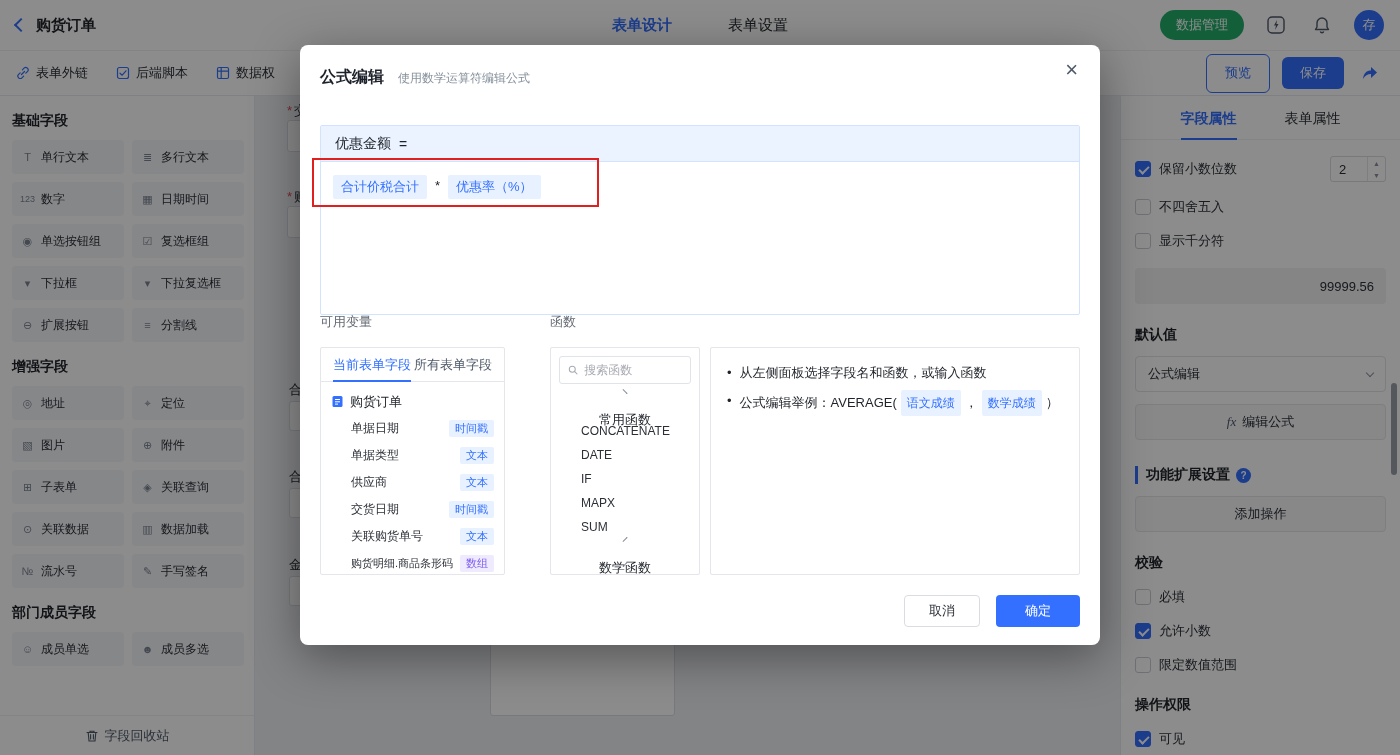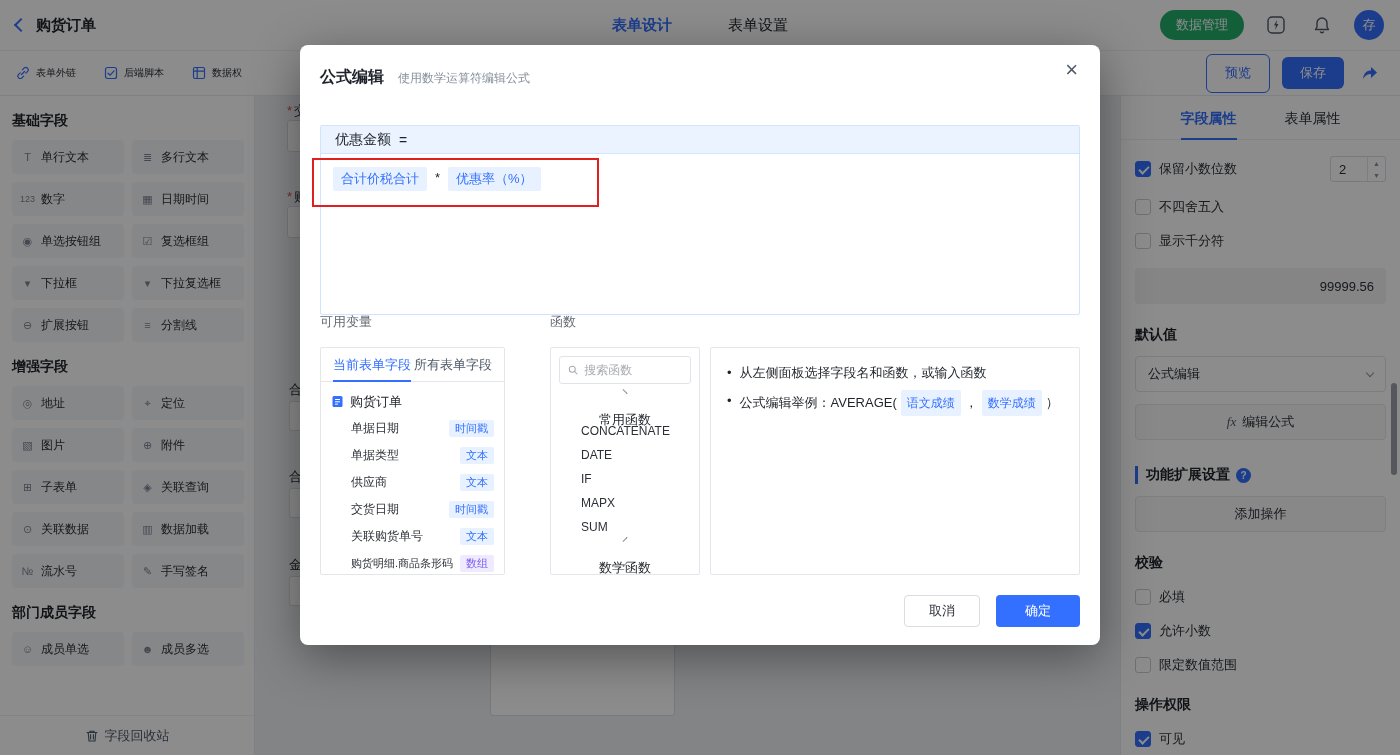--- a/index.html
+++ b/index.html
@@ -15,21 +15,21 @@
   .tb-tabs { position:absolute; left:50%; transform:translateX(-50%); display:flex; gap:56px; }
   .ttab { font-size:15px; color:#1f2329; cursor:pointer; }
   .ttab.active { color:var(--primary); font-weight:bold; }
   .tb-right { margin-left:auto; display:flex; align-items:center; gap:18px; }
   .btn-green { background:var(--green); color:#fff; border:none; border-radius:16px; height:30px; padding:0 16px; font-size:13px; cursor:pointer; }
   .icon-btn { width:28px; height:28px; display:flex; align-items:center; justify-content:center; cursor:pointer; }
   .avatar { width:30px; height:30px; border-radius:50%; background:var(--primary); color:#fff; font-size:13px; display:flex; align-items:center; justify-content:center; cursor:pointer; }
 
   
   .toolbar { position:absolute; top:50px; left:0; right:0; height:46px; background:#fff; border-top:1px solid #f0f1f3; border-bottom:1px solid #e8eaee; display:flex; align-items:center; padding:0 16px; z-index:2; }
-  .tool-item { display:flex; align-items:center; gap:6px; font-size:10px; color:#2b2f36; margin-right:28px; cursor:pointer; }
+  .tool-item { display:flex; align-items:center; gap:6px; font-size:13px; color:#2b2f36; margin-right:28px; cursor:pointer; }
   .toolbar-right { margin-left:auto; display:flex; align-items:center; gap:12px; }
   .btn-preview { height:39px; padding:0 18px; border:1px solid var(--primary); color:var(--primary); background:#fff; border-radius:6px; font-size:13px; cursor:pointer; }
   .btn-save { height:32px; padding:0 18px; border:none; color:#fff; background:var(--primary); border-radius:6px; font-size:13px; cursor:pointer; }
 
   
   .sidebar { position:absolute; top:96px; left:0; bottom:0; width:255px; background:#fff; border-right:1px solid #e8eaee; overflow:hidden; z-index:1; }
   .section-title { font-size:14px; font-weight:bold; color:#1f2329; margin:16px 0 10px 12px; }
   .fgrid { display:grid; grid-template-columns:112px 112px; gap:8px; padding:0 12px; }
   .fitem { height:34px; background:#f4f6f9; border-radius:4px; display:flex; align-items:center; gap:6px; padding:0 8px; font-size:12px; color:#2b2f36; cursor:grab; }
   .ficon { color:#7d8694; font-size:11px; min-width:15px; text-align:center; flex:none; }
@@ -70,21 +70,21 @@
   .scroll-thumb { position:absolute; right:3px; top:383px; width:6px; height:92px; background:#9aa0aa; border-radius:3px; z-index:3; }
 
   
   .overlay { position:absolute; inset:0; background:rgba(0,0,0,0.45); z-index:40; }
   .modal { position:absolute; left:300px; top:45px; width:800px; height:600px; background:#fff; border-radius:8px; z-index:50; box-shadow:0 12px 48px rgba(0,0,0,0.4); }
   .m-head { position:absolute; left:20px; top:22px; display:flex; align-items:baseline; gap:14px; }
   .m-title { font-size:16px; font-weight:bold; color:#1d2129; }
   .m-sub { font-size:12px; color:#86909c; }
   .m-close { position:absolute; right:22px; top:14px; font-size:22px; color:#4e5969; cursor:pointer; line-height:1; }
   .f-box { position:absolute; left:20px; top:80px; width:760px; height:190px; border:1px solid #d2e3ff; border-radius:2px; overflow:hidden; }
-  .f-head { height:28px; background:#eaf3ff; border-bottom:1px solid #d2e3ff; display:flex; align-items:center; padding:0 14px; gap:8px; font-size:14px; color:#1f2329; }
+  .f-head { height:36px; background:#eaf3ff; border-bottom:1px solid #d2e3ff; display:flex; align-items:center; padding:0 14px; gap:8px; font-size:14px; color:#1f2329; }
   .f-body { padding:13px 12px; display:flex; gap:8px; align-items:flex-start; }
   .token { background:#e8f1ff; color:var(--primary); font-size:13px; padding:3px 8px; border-radius:2px; cursor:pointer; white-space:nowrap; }
   .f-op { font-size:13px; color:#1f2329; padding-top:3px; }
   .annotation { position:absolute; left:12px; top:113px; width:287px; height:49px; border:2px solid var(--annotation); z-index:5; pointer-events:none; }
   .col-label { position:absolute; top:268px; font-size:13px; color:#646a73; }
   .var-label { left:20px; } .fn-label { left:250px; }
   .mbox { position:absolute; top:302px; height:228px; border:1px solid #e5e6eb; border-radius:2px; background:#fff; overflow:hidden; }
   .vars-box { left:20px; width:185px; }
   .vars-tabs { height:34px; border-bottom:1px solid #e5e6eb; display:flex; align-items:center; justify-content:space-between; padding:0 12px; }
   .vtab { font-size:13px; color:#4e5969; height:34px; line-height:34px; position:relative; cursor:pointer; }

